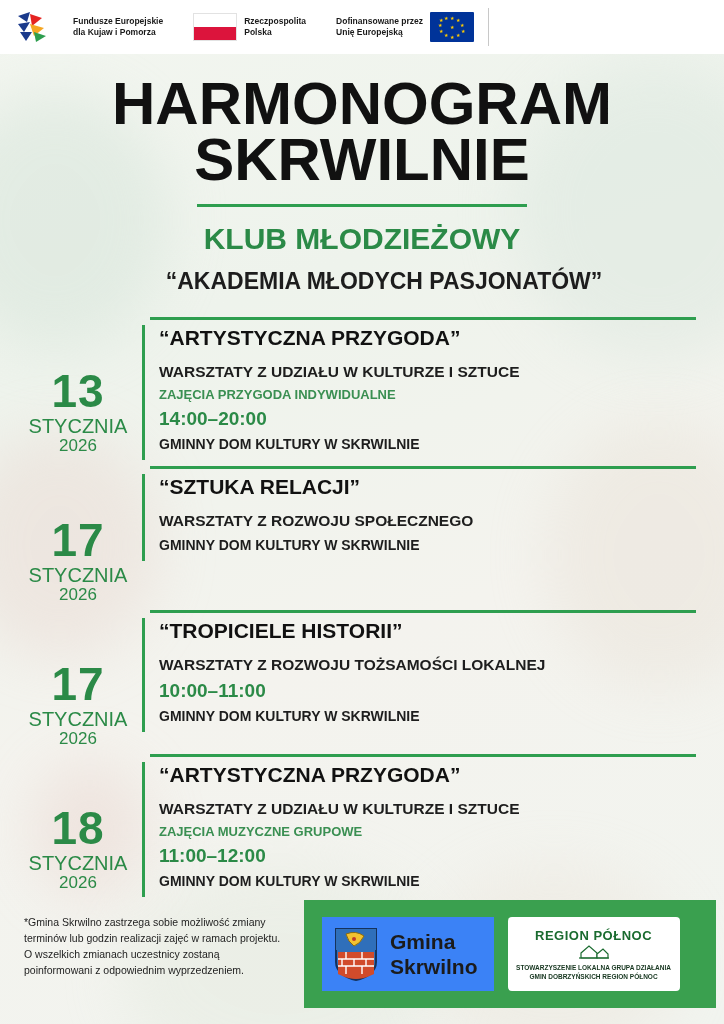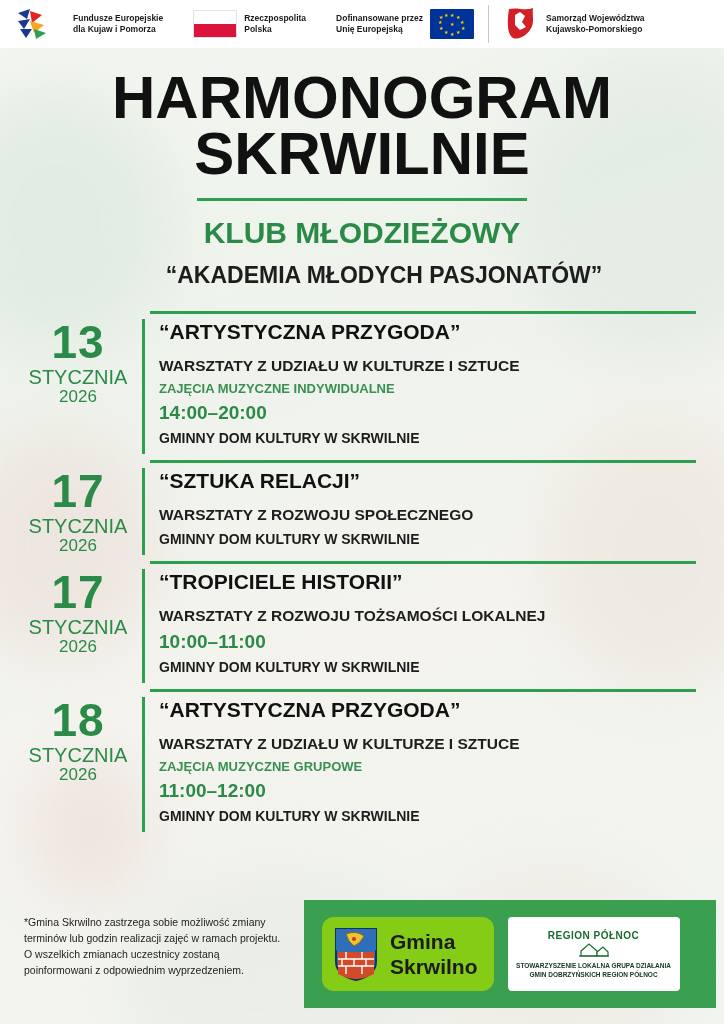--- a/index.html
+++ b/index.html
@@ -35,21 +35,21 @@
   .blob-2 { right: -70px; top: 60px; width: 280px; height: 300px; background: #d9e6dd; opacity:.45; }
   .blob-3 { left: -40px; top: 430px; width: 200px; height: 230px; background: #e8d3cc; opacity:.38; }
   .blob-4 { right: -50px; top: 420px; width: 230px; height: 270px; background: #e3d8cb; opacity:.30; }
   .blob-5 { left: 120px; bottom: -60px; width: 320px; height: 220px; background: #dfe7da; opacity:.35; }
   .blob-6 { right: 40px; bottom: -40px; width: 260px; height: 200px; background: #e9ded2; opacity:.30; }
   .blob-7 { left: 30px; top: 760px; width: 120px; height: 140px; background: #e6cbc4; opacity:.35; }
 
   
   .logo-bar {
     position: relative;
-    height: 48px;
+    height: 54px;
     background: #ffffff;
     display: flex;
     align-items: center;
     padding: 0 14px;
     box-sizing: border-box;
     z-index: 5;
   }
   .logo-block {
     display: flex;
     align-items: center;
@@ -158,20 +158,21 @@
     margin-left: -118px;
     text-align: center;
     flex: 0 0 112px;
   }
   .date-day {
     font-size: 46px;
     font-weight: bold;
     color: #2b8a47;
     line-height: 46px;
     letter-spacing: 1px;
+    margin-top: 43px;
   }
   .date-month {
     font-size: 20px;
     color: #2b8a47;
     line-height: 20px;
     margin-top: 2px;
   }
   .date-year {
     font-size: 17px;
     color: #2b8a47;
@@ -257,22 +258,22 @@
     background: #3aa04f;
     height: 108px;
     margin-left: 4px;
     display: flex;
     align-items: center;
     gap: 14px;
     padding: 0 18px;
     box-sizing: border-box;
   }
   .gmina-card {
-    background: #84cc16;
-    border-radius: 12px;
+    background: #3b82f6;
+    border-radius: 0;
     display: flex;
     align-items: center;
     gap: 10px;
     padding: 8px 16px 8px 10px;
     height: 74px;
     box-sizing: border-box;
   }
   .gmina-text {
     font-size: 21px;
     font-weight: bold;
@@ -292,21 +293,21 @@
     height: 74px;
     box-sizing: border-box;
     padding: 5px;
     display: flex;
     flex-direction: column;
     align-items: center;
     justify-content: center;
     position: relative;
   }
   .region-top {
-    font-size: 10px;
+    font-size: 13px;
     font-weight: bold;
     color: #1a6b2f;
     letter-spacing: .5px;
   }
   .region-bottom {
     font-size: 6.5px;
     line-height: 9px;
     color: #16361f;
     text-align: center;
     font-weight: bold;
@@ -375,30 +376,20 @@
           <span class="star" style="left:8px; top:11px;">★</span>
           <span class="star" style="left:9px; top:6px;">★</span>
           <span class="star" style="left:14px; top:4px;">★</span>
           <span class="star" style="left:20px; top:13px;">★</span>
         </div>
       </div>
     </div>
 
     <div class="sep"></div>
 
-    <div class="logo-block">
-      <div class="kp-logo">
-        <svg width="36" height="38" viewBox="0 0 36 38">
-          <path d="M6 4 C14 2 22 6 30 3 C29 12 32 18 27 25 C22 32 14 35 10 33 C6 31 3 22 6 4 Z" fill="#d32027"></path>
-          <path d="M12 10 l5 -3 l5 4 l-3 6 l4 5 l-6 3 l-5 -5 z" fill="#ffffff"></path>
-        </svg>
-      </div>
-      <div class="logo-text">Samorząd Województwa
-Kujawsko-Pomorskiego</div>
-    </div>
   </div>
 
   <div class="title-wrap">
     <div class="title-main">HARMONOGRAM</div>
     <div class="title-main">SKRWILNIE</div>
     <div class="divider"></div>
     <div class="title-sub">KLUB MŁODZIEŻOWY</div>
     <div class="title-sub2">“AKADEMIA MŁODYCH PASJONATÓW”</div>
   </div>
 
@@ -408,21 +399,21 @@
       <div class="event-top-rule"></div>
       <div class="event">
         <div class="date-col">
           <div class="date-day">13</div>
           <div class="date-month">STYCZNIA</div>
           <div class="date-year">2026</div>
         </div>
         <div class="info-col">
           <div class="ev-title">“ARTYSTYCZNA PRZYGODA”</div>
           <div class="ev-desc">WARSZTATY Z UDZIAŁU W KULTURZE I SZTUCE</div>
-          <div class="ev-note">ZAJĘCIA MUZYCZNE INDYWIDUALNE</div>
+          <div class="ev-note">ZAJĘCIA PRZYGODA INDYWIDUALNE</div>
           <div class="ev-time">14:00–20:00</div>
           <div class="ev-place">GMINNY DOM KULTURY W SKRWILNIE</div>
         </div>
       </div>
     </div>
 
     <div class="event-box">
       <div class="event-top-rule"></div>
       <div class="event">
         <div class="date-col">

